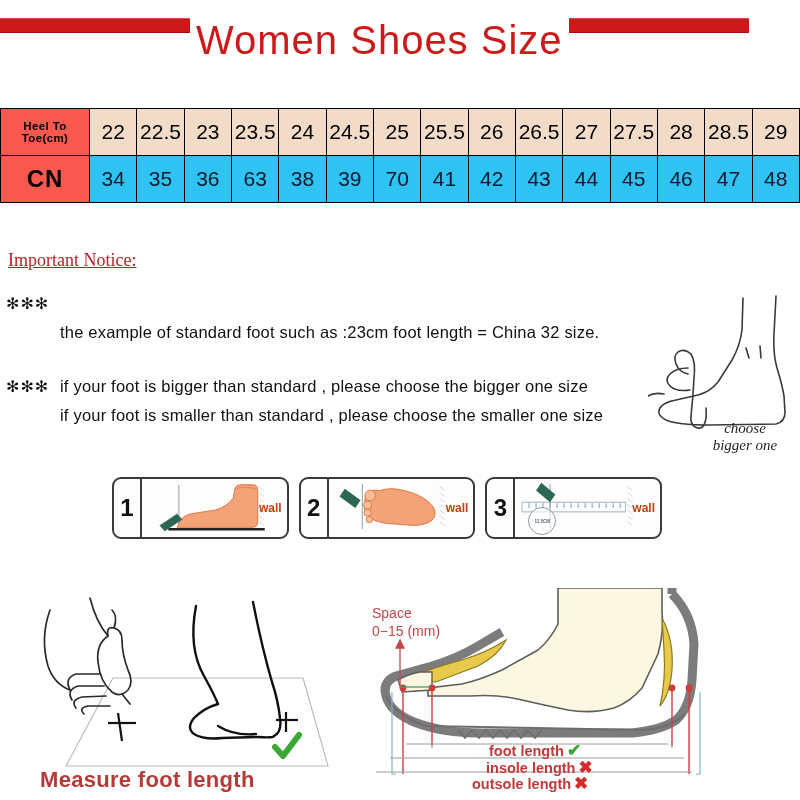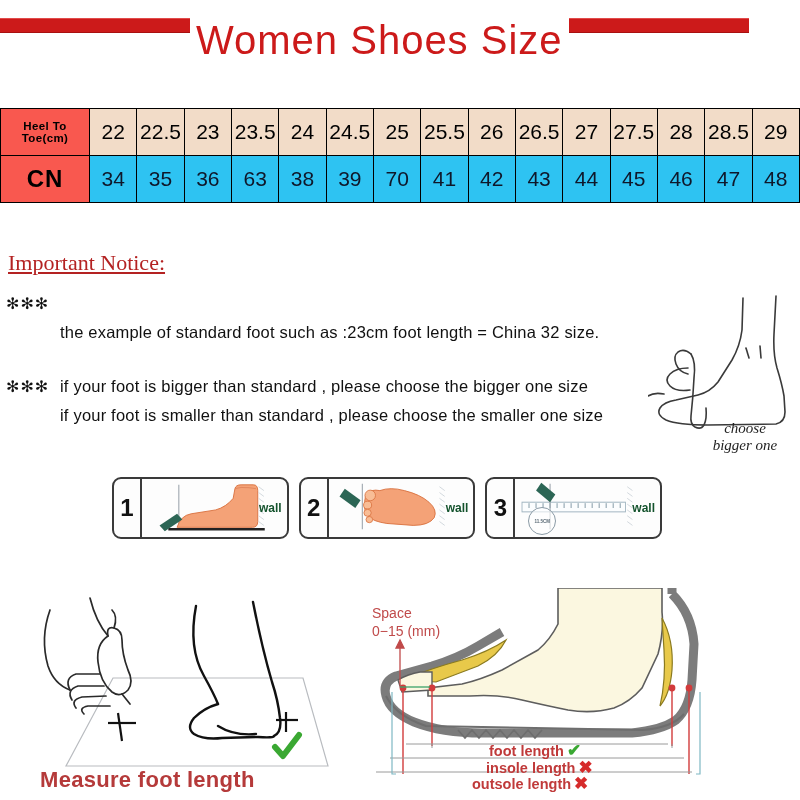--- a/index.html
+++ b/index.html
@@ -68,21 +68,21 @@
   td.cn-cell{
     background:#2ec3f2;
     font-size:21px;
     color:#0f172a;
   }
 
   
   #notice-heading{
     position:absolute;left:8px;top:250px;
     color:#b42222;
-    font-size:22px;
+    font-size:18px;
     text-decoration:underline;
     font-family:"Liberation Serif", serif;
     font-weight:400;
   }
   .notice-block{position:absolute;left:6px;color:#111;}
   #notice-1{top:290px;width:650px;}
   #notice-2{top:372px;width:660px;}
   .notice-line{
     display:flex;align-items:baseline;
     font-size:16.5px;
@@ -130,21 +130,21 @@
   .step-num{
     flex:0 0 26px;
     display:flex;align-items:center;justify-content:center;
     font-size:24px;font-weight:bold;color:#111;
     border-right:2px solid #3a3a3a;
     font-family:"Liberation Sans", sans-serif;
   }
   .step-art{flex:1 1 auto;position:relative;}
   .wall-label{
     position:absolute;right:5px;top:50%;transform:translateY(-50%);
-    font-size:12px;font-weight:bold;color:#14532d;
+    font-size:12px;font-weight:bold;color:#c2410c;
   }
   .circle-cm{
     position:absolute;left:13px;bottom:2px;
     width:26px;height:26px;border-radius:50%;
     border:1px solid #8a9aa5;
     display:flex;align-items:center;justify-content:center;
     font-size:4.5px;color:#5a6a75;font-weight:bold;
     background:rgba(255,255,255,0.6);
   }
 

